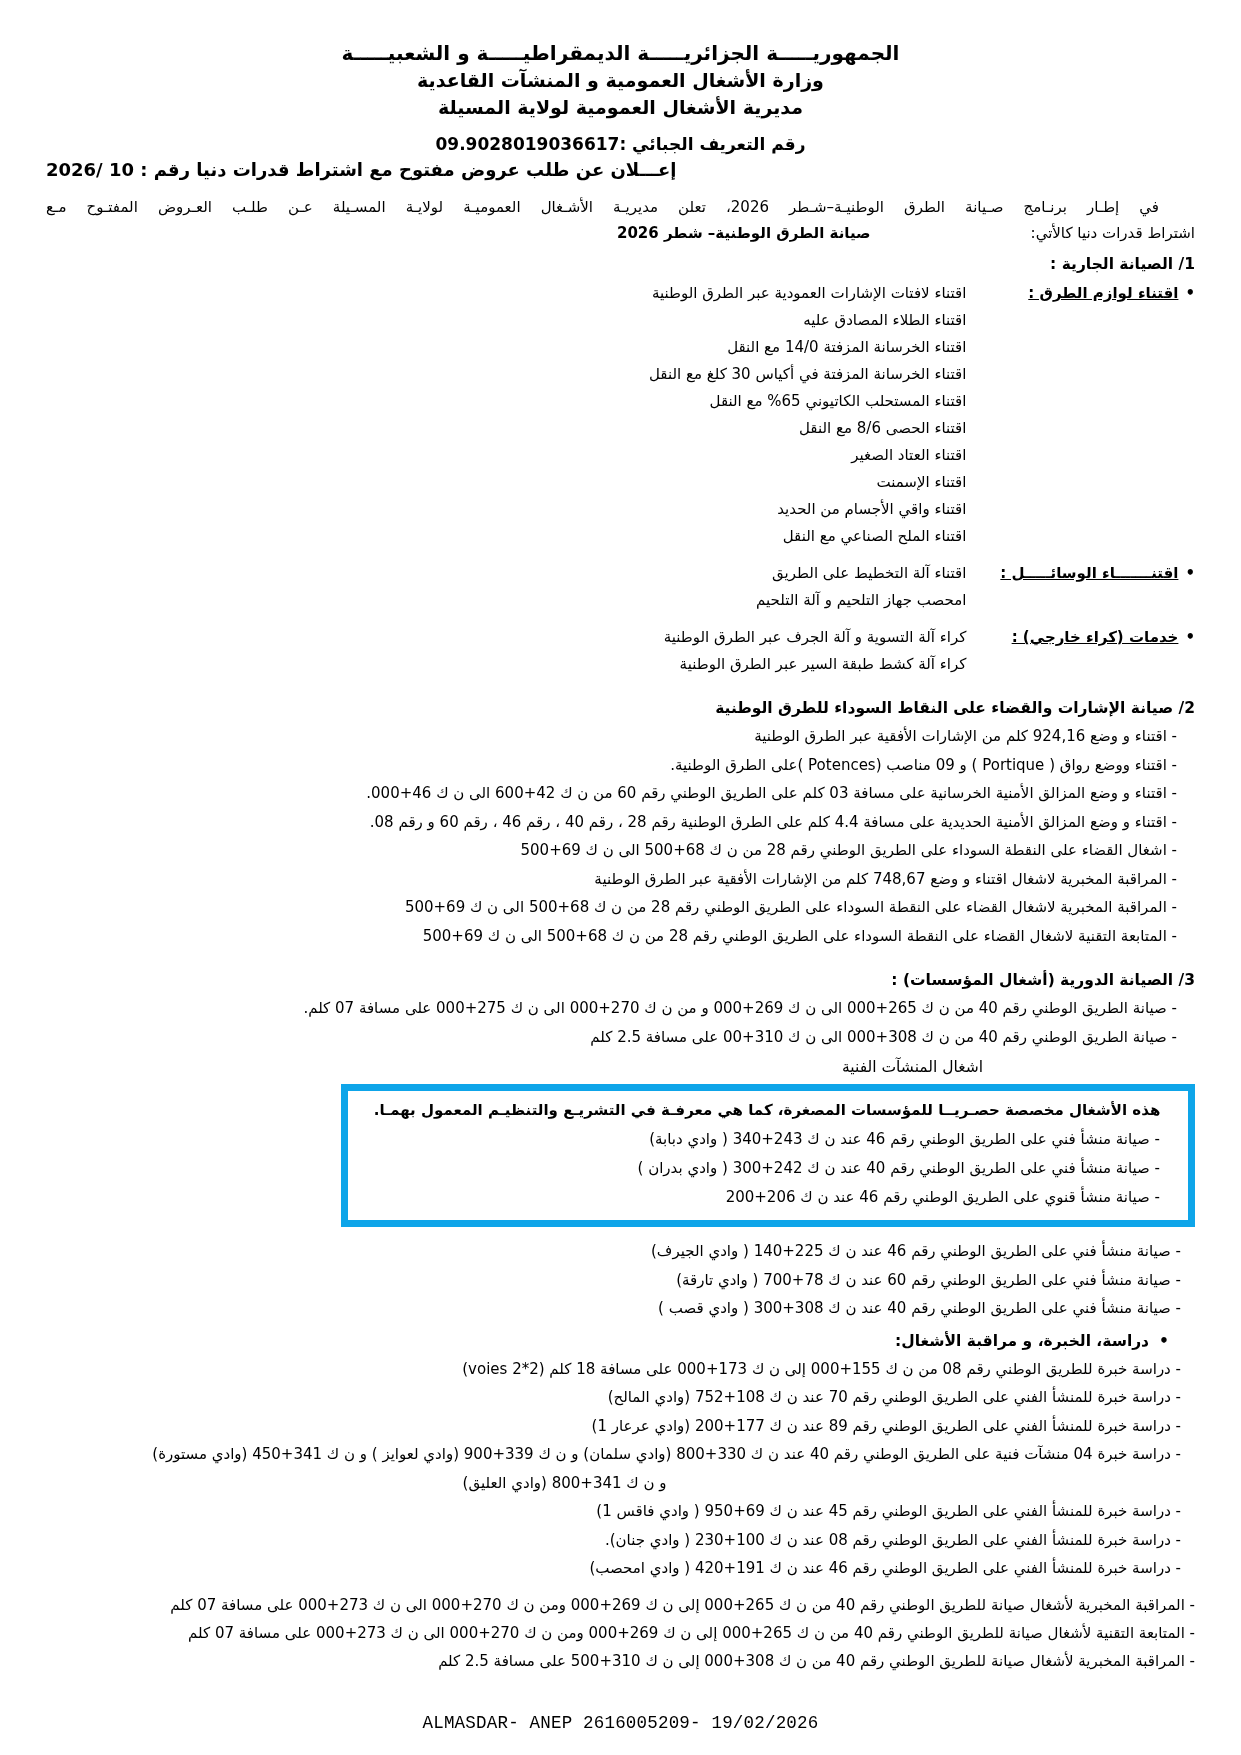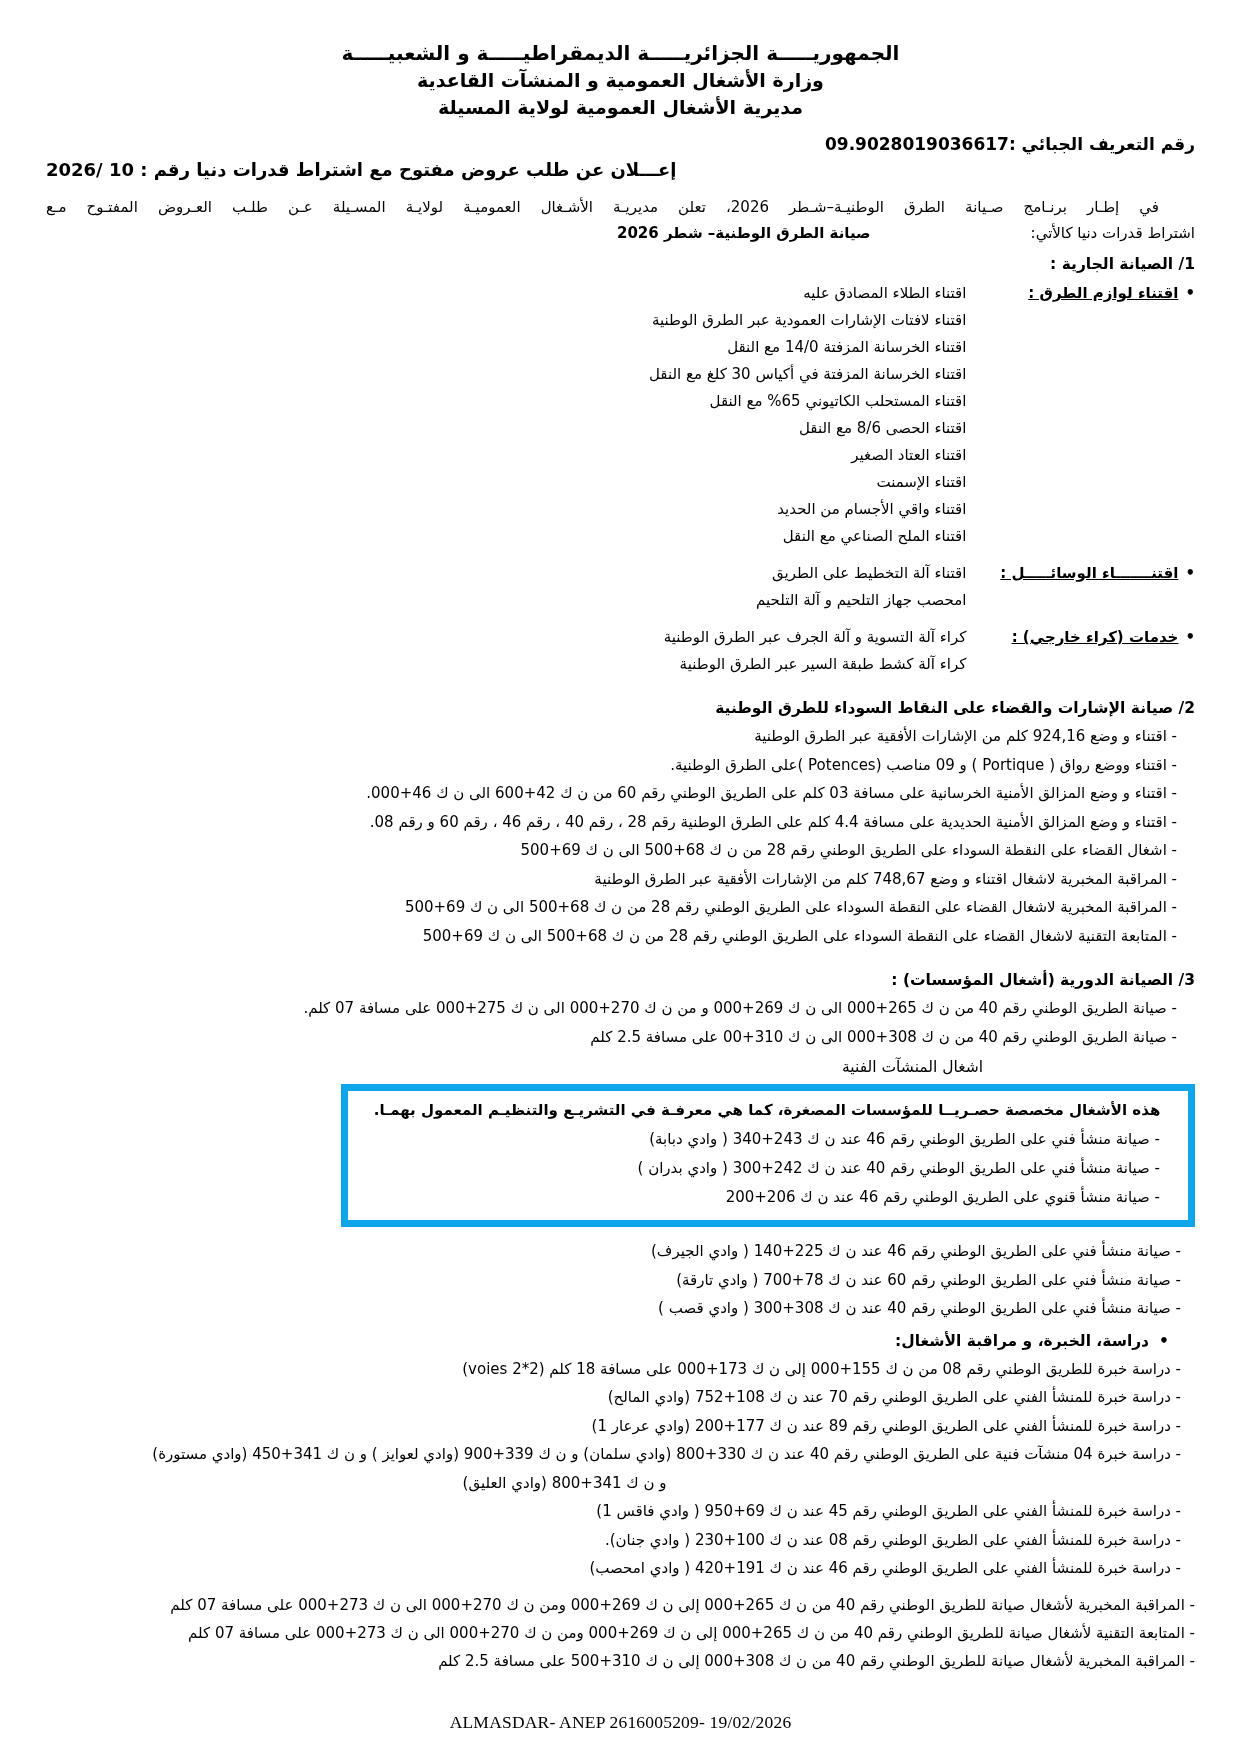--- a/index.html
+++ b/index.html
@@ -6,21 +6,21 @@
   body{
     width:1241px;height:1755px;
     font-family:"DejaVu Sans","Liberation Sans",sans-serif;
     color:#000;direction:rtl;position:relative;overflow:hidden;
   }
   .page{padding:40px 46px 0 46px;}
   
   .hdr{text-align:center;font-weight:bold;}
   .hdr-l1{font-size:20px;line-height:27px;}
   .hdr-l2,.hdr-l3{font-size:19px;line-height:27px;}
-  .tax-line{text-align:right;font-weight:bold;font-size:17px;margin-top:13px;}
+  .tax-line{text-align:center;font-weight:bold;font-size:17px;margin-top:13px;}
   .notice-title{text-align:left;font-weight:bold;font-size:18px;margin-top:5px;}
   
   .intro-l1{
     margin-top:14px;font-size:15px;line-height:26px;
     text-align:justify;text-align-last:justify;text-indent:36px;
   }
   .intro-l2{font-size:15px;line-height:26px;}
   .intro-l2 .prog{font-weight:bold;margin-right:160px;}
   
   .sec-h{font-weight:bold;font-size:15.5px;line-height:28px;margin-top:4px;}
@@ -47,21 +47,21 @@
   .micro-box .bitems > div::before{content:"- ";}
   
   .studies-h{font-weight:bold;font-size:15.5px;line-height:28px;margin-right:26px;margin-top:4px;}
   .studies-h::before{content:"•";margin-left:10px;}
   .dash-list > div.cont{padding-right:46%;}
   .dash-list > div.cont::before{content:"";}
   
   .footer-credit{
     position:absolute;left:0;right:0;bottom:22px;
     text-align:center;direction:ltr;
-    font-family:Liberation Serif, serif;
+    font-family:Liberation Mono, monospace;
     font-size:17.5px;letter-spacing:.2px;
   }
 </style>
 </head>
 <body>
 
 <div class="page">
 
   <div class="hdr">
     <div class="hdr-l1">الجمهوريـــــة الجزائريـــــة الديمقراطيـــــة و الشعبيـــــة</div>
@@ -74,22 +74,22 @@
   <div class="intro-l1">في إطـار برنـامج صـيانة الطرق الوطنيـة–شـطر 2026، تعلن مديريـة الأشـغال العموميـة لولايـة المسـيلة عـن طلـب العـروض المفتـوح مـع</div>
   <div class="intro-l2">
     <span>اشتراط قدرات دنيا كالأتي:</span><span class="prog">صيانة الطرق الوطنية– شطر 2026</span>
   </div>
 
   <div class="sec-h">1/ الصيانة الجارية :</div>
 
   <div class="proc-group">
     <div class="group-label">اقتناء لوازم الطرق :</div>
     <div class="group-items">
+        <div>اقتناء  لافتات الإشارات العمودية عبر الطرق الوطنية</div>
         <div>اقتناء  الطلاء المصادق عليه</div>
-        <div>اقتناء  لافتات الإشارات العمودية عبر الطرق الوطنية</div>
         <div>اقتناء  الخرسانة المزفتة 14/0 مع النقل</div>
         <div>اقتناء  الخرسانة المزفتة في أكياس 30 كلغ مع النقل</div>
         <div>اقتناء  المستحلب الكاتيوني 65% مع النقل</div>
         <div>اقتناء  الحصى 8/6 مع النقل</div>
         <div>اقتناء  العتاد الصغير</div>
         <div>اقتناء  الإسمنت</div>
         <div>اقتناء  واقي الأجسام من الحديد</div>
         <div>اقتناء  الملح الصناعي مع النقل</div>
       </div>
   </div>

